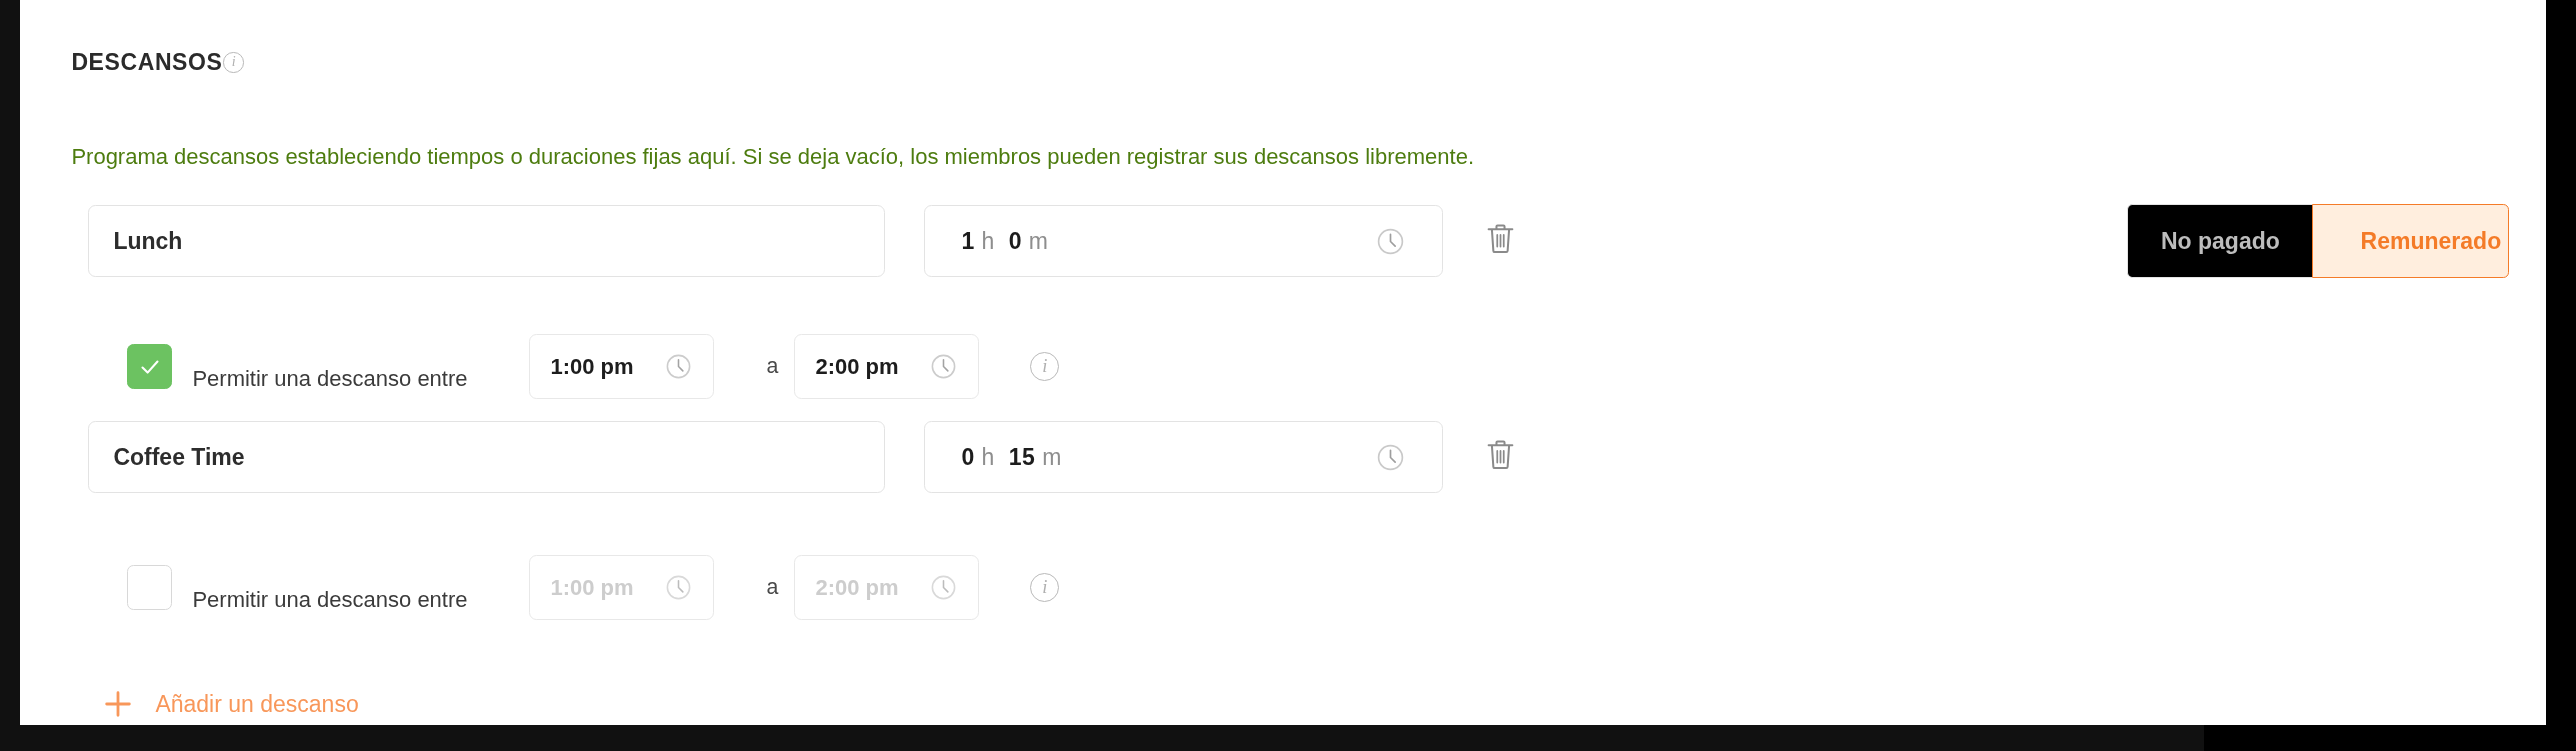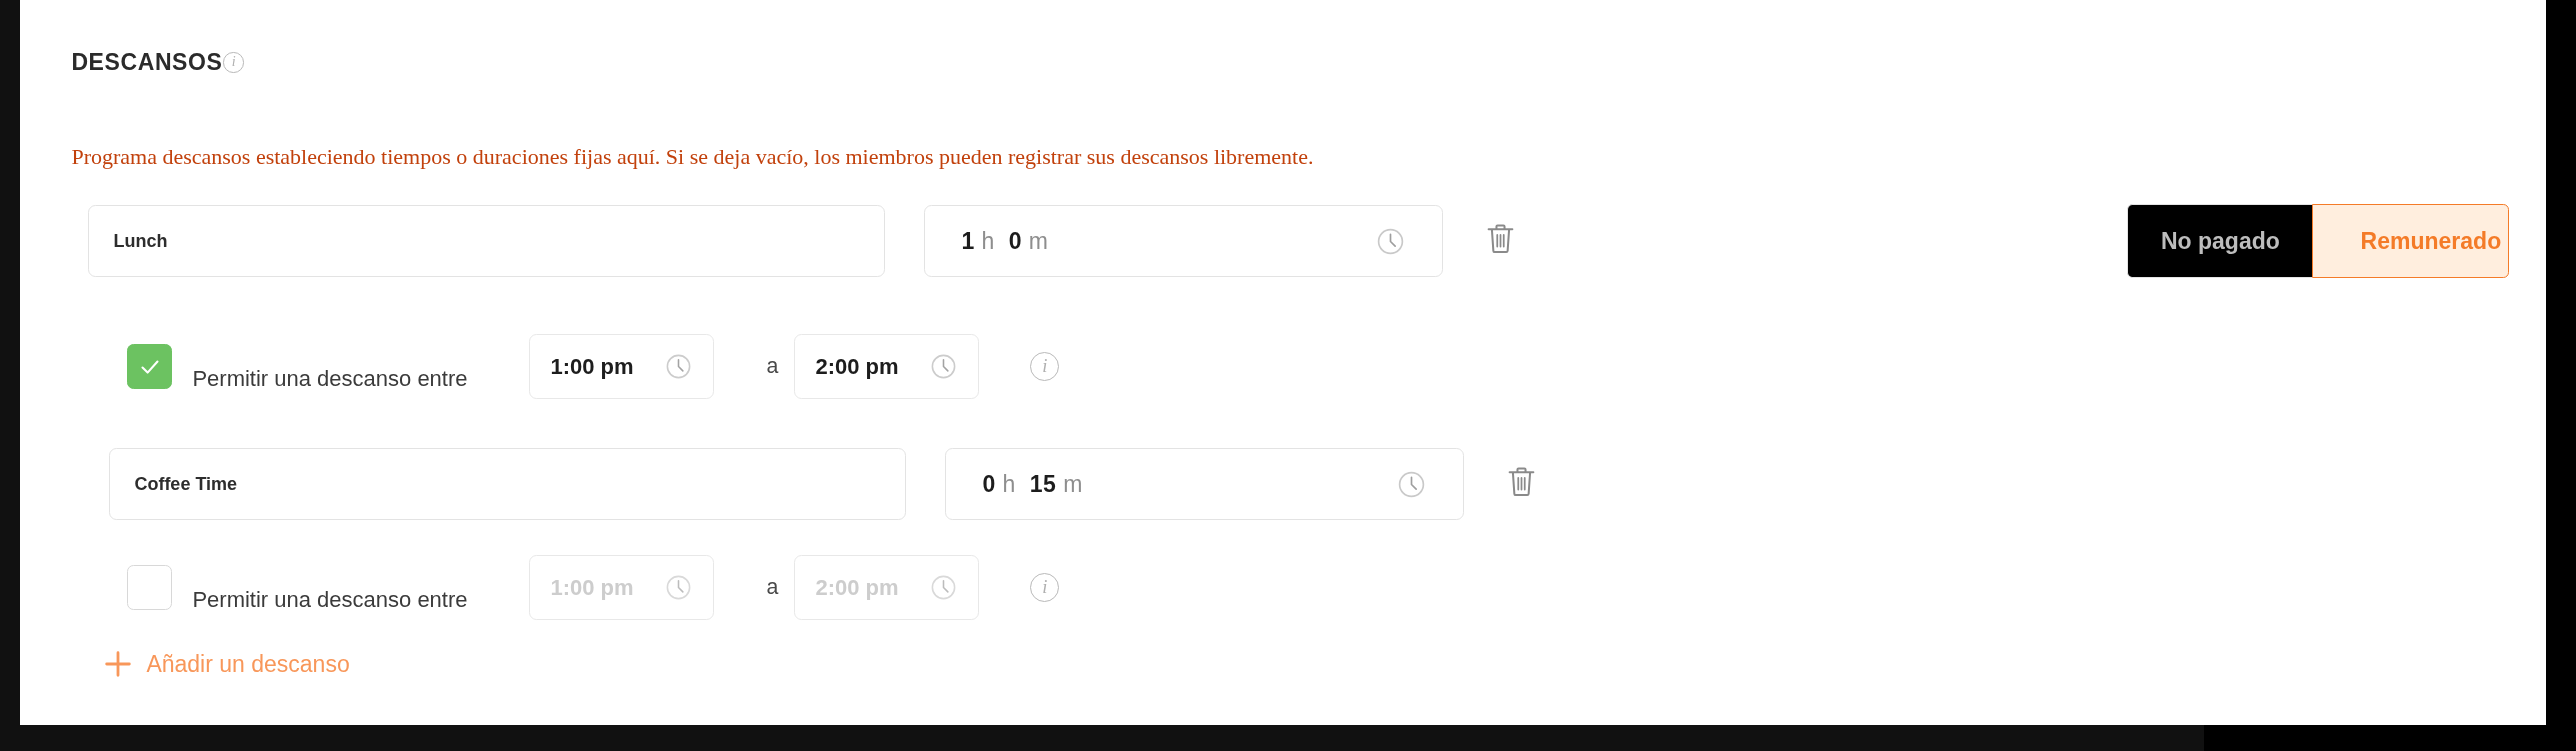--- a/index.html
+++ b/index.html
@@ -71,52 +71,51 @@
     height: 29px;
     font-size: 18.5px;
     border-width: 1.7px;
   }
 
   .section-desc {
     position: absolute;
     left: 51px;
     top: 146px;
     font-size: 22px;
-    color: #c2410c;
+    color: #4d7c0f;
     line-height: 1;
     white-space: nowrap;
-    font-family: Liberation Serif, serif;
   }
 
   
   .break-row {
     position: absolute;
     left: 0;
     width: 100%;
     height: 72px;
   }
   .break-row.r1 { top: 205px; }
-  .break-row.r2 { top: 448px; margin-left: 21px; }
+  .break-row.r2 { top: 421px; }
 
   .name-field {
     position: absolute;
     left: 68px;
     top: 0;
     width: 797px;
     height: 72px;
     border: 1.4px solid #e3e3e3;
     border-radius: 7.4px;
     background: #ffffff;
     box-sizing: border-box;
     display: flex;
     align-items: center;
     padding-left: 24px;
   }
   .name-field .val {
-    font-size: 18px;
+    font-size: 23px;
     color: #2d2d2d;
     font-weight: 600;
   }
 
   .dur-field {
     position: absolute;
     left: 904px;
     top: 0;
     width: 519px;
     height: 72px;
@@ -267,24 +266,24 @@
 
   .row-info {
     position: absolute;
     left: 1009px;
   }
 
   
   .add-link {
     position: absolute;
     left: 82px;
-    top: 648px;
-    display: flex;
-    align-items: center;
-    gap: 12px;
+    top: 688px;
+    display: flex;
+    align-items: center;
+    gap: 21px;
     text-align: right;
   }
   .plus {
     width: 32px;
     height: 32px;
     flex: 0 0 auto;
   }
   .add-text {
     font-size: 23px;
     color: #f8975a;

